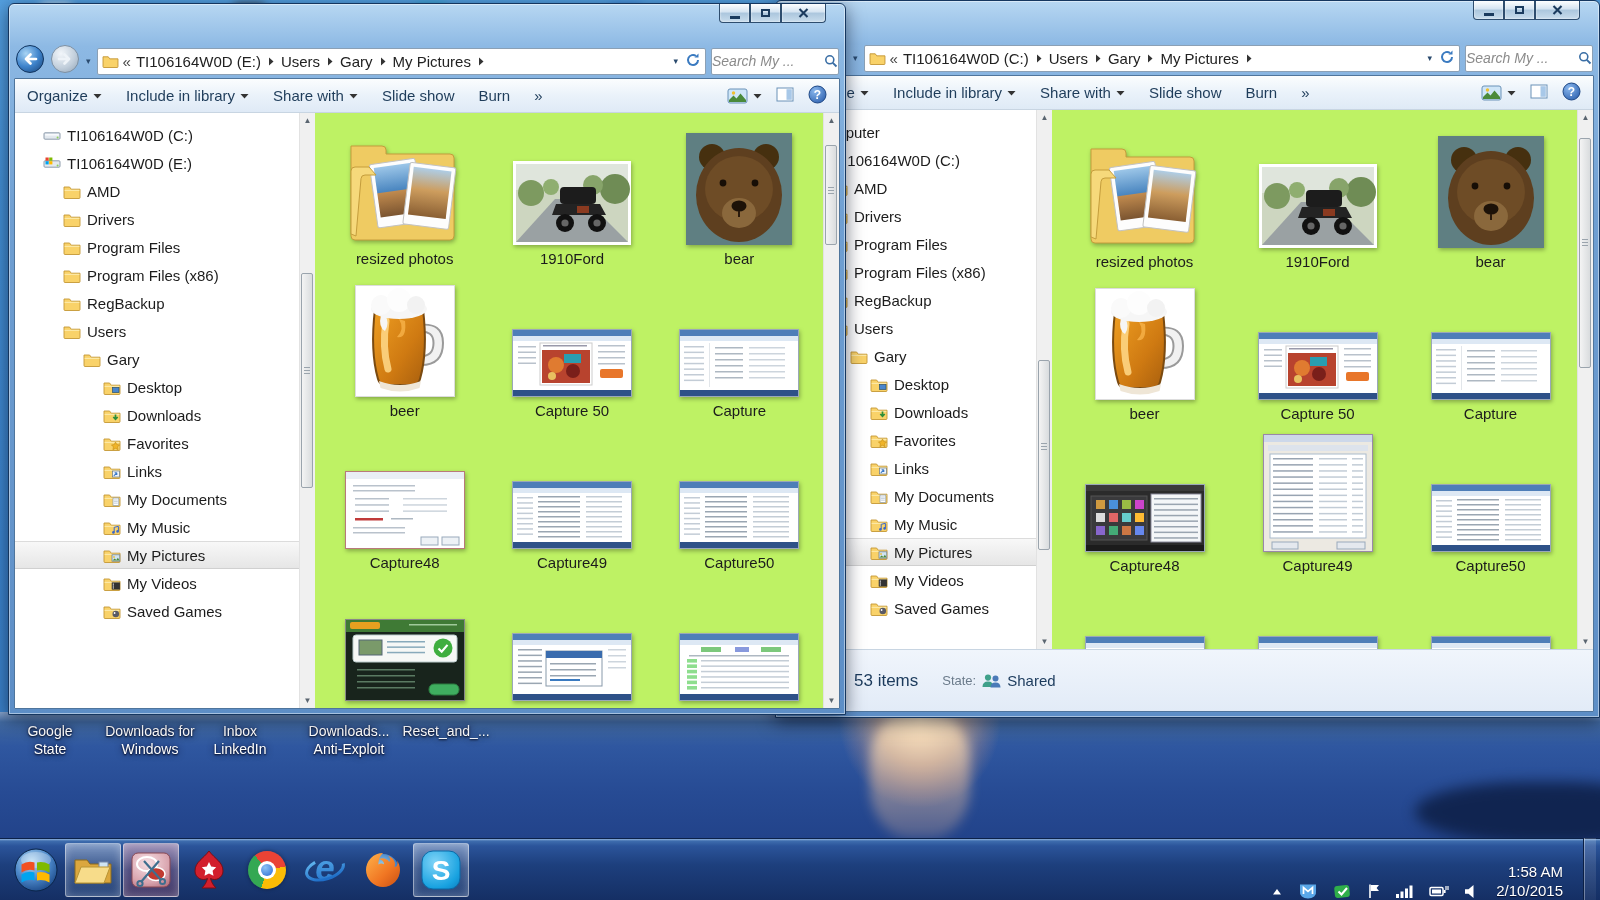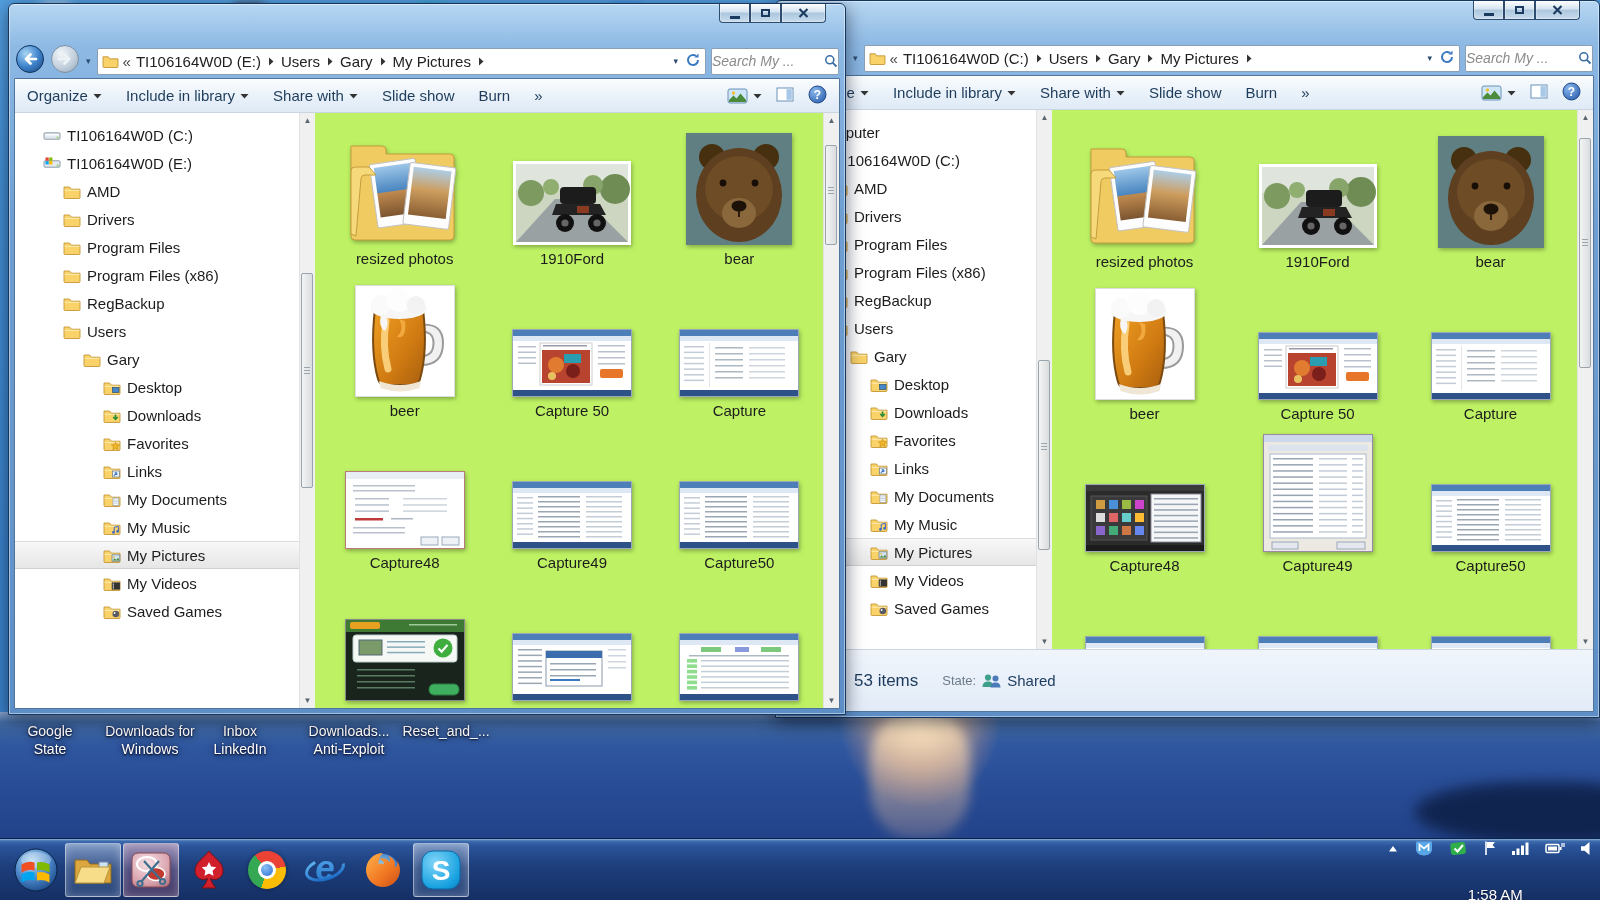--- a/index.html
+++ b/index.html
@@ -82,21 +82,21 @@
   .tb-buttons{display:flex;align-items:center;height:100%;padding-left:8px;}
   .tb-btn{width:56px;height:54px;margin:0 1px;display:flex;align-items:center;justify-content:center;border-radius:3px;}
   .tb-btn.active{border:1px solid rgba(255,255,255,.5);
     background:linear-gradient(180deg,rgba(255,255,255,.38),rgba(255,255,255,.14) 48%,rgba(140,175,220,.18));
     box-shadow:inset 0 0 8px rgba(255,255,255,.3);}
   .tb-btn.start{width:54px;border:none;background:none;box-shadow:none;}
   .ic-chrome{width:38px;height:38px;border-radius:50%;position:relative;
     background:conic-gradient(from -40deg,#ea4335 0 33%,#fbbc05 0 66%,#34a853 0 100%);box-shadow:0 0 4px rgba(0,0,0,.4);}
   .ic-chrome::before{content:"";position:absolute;inset:10px;border-radius:50%;background:#fff;}
   .ic-chrome::after{content:"";position:absolute;inset:13px;border-radius:50%;background:radial-gradient(circle at 35% 30%,#8cc2f4,#2a6ad4);}
-  .tray{margin-left:auto;display:flex;align-items:center;gap:28px;padding-right:4px;height:100%;flex-direction:column;}
+  .tray{margin-left:auto;display:flex;align-items:flex-end;gap:12px;padding-right:4px;height:100%;}
   .tray-ic{display:flex;align-items:center;justify-content:center;}
   .clock{text-align:right;color:#fff;font-size:15px;line-height:19px;margin:0 8px 0 4px;text-shadow:0 1px 1px rgba(0,0,20,.7);}
   .showdesk{width:13px;height:62px;border-left:1px solid #0b1f44;box-shadow:inset 1px 0 0 rgba(255,255,255,.35);
     background:linear-gradient(180deg,rgba(255,255,255,.16),rgba(255,255,255,.05));}
 </style>
 </head>
 <body>
 
 <div class="ocean"></div>
 <div class="glint"></div>

